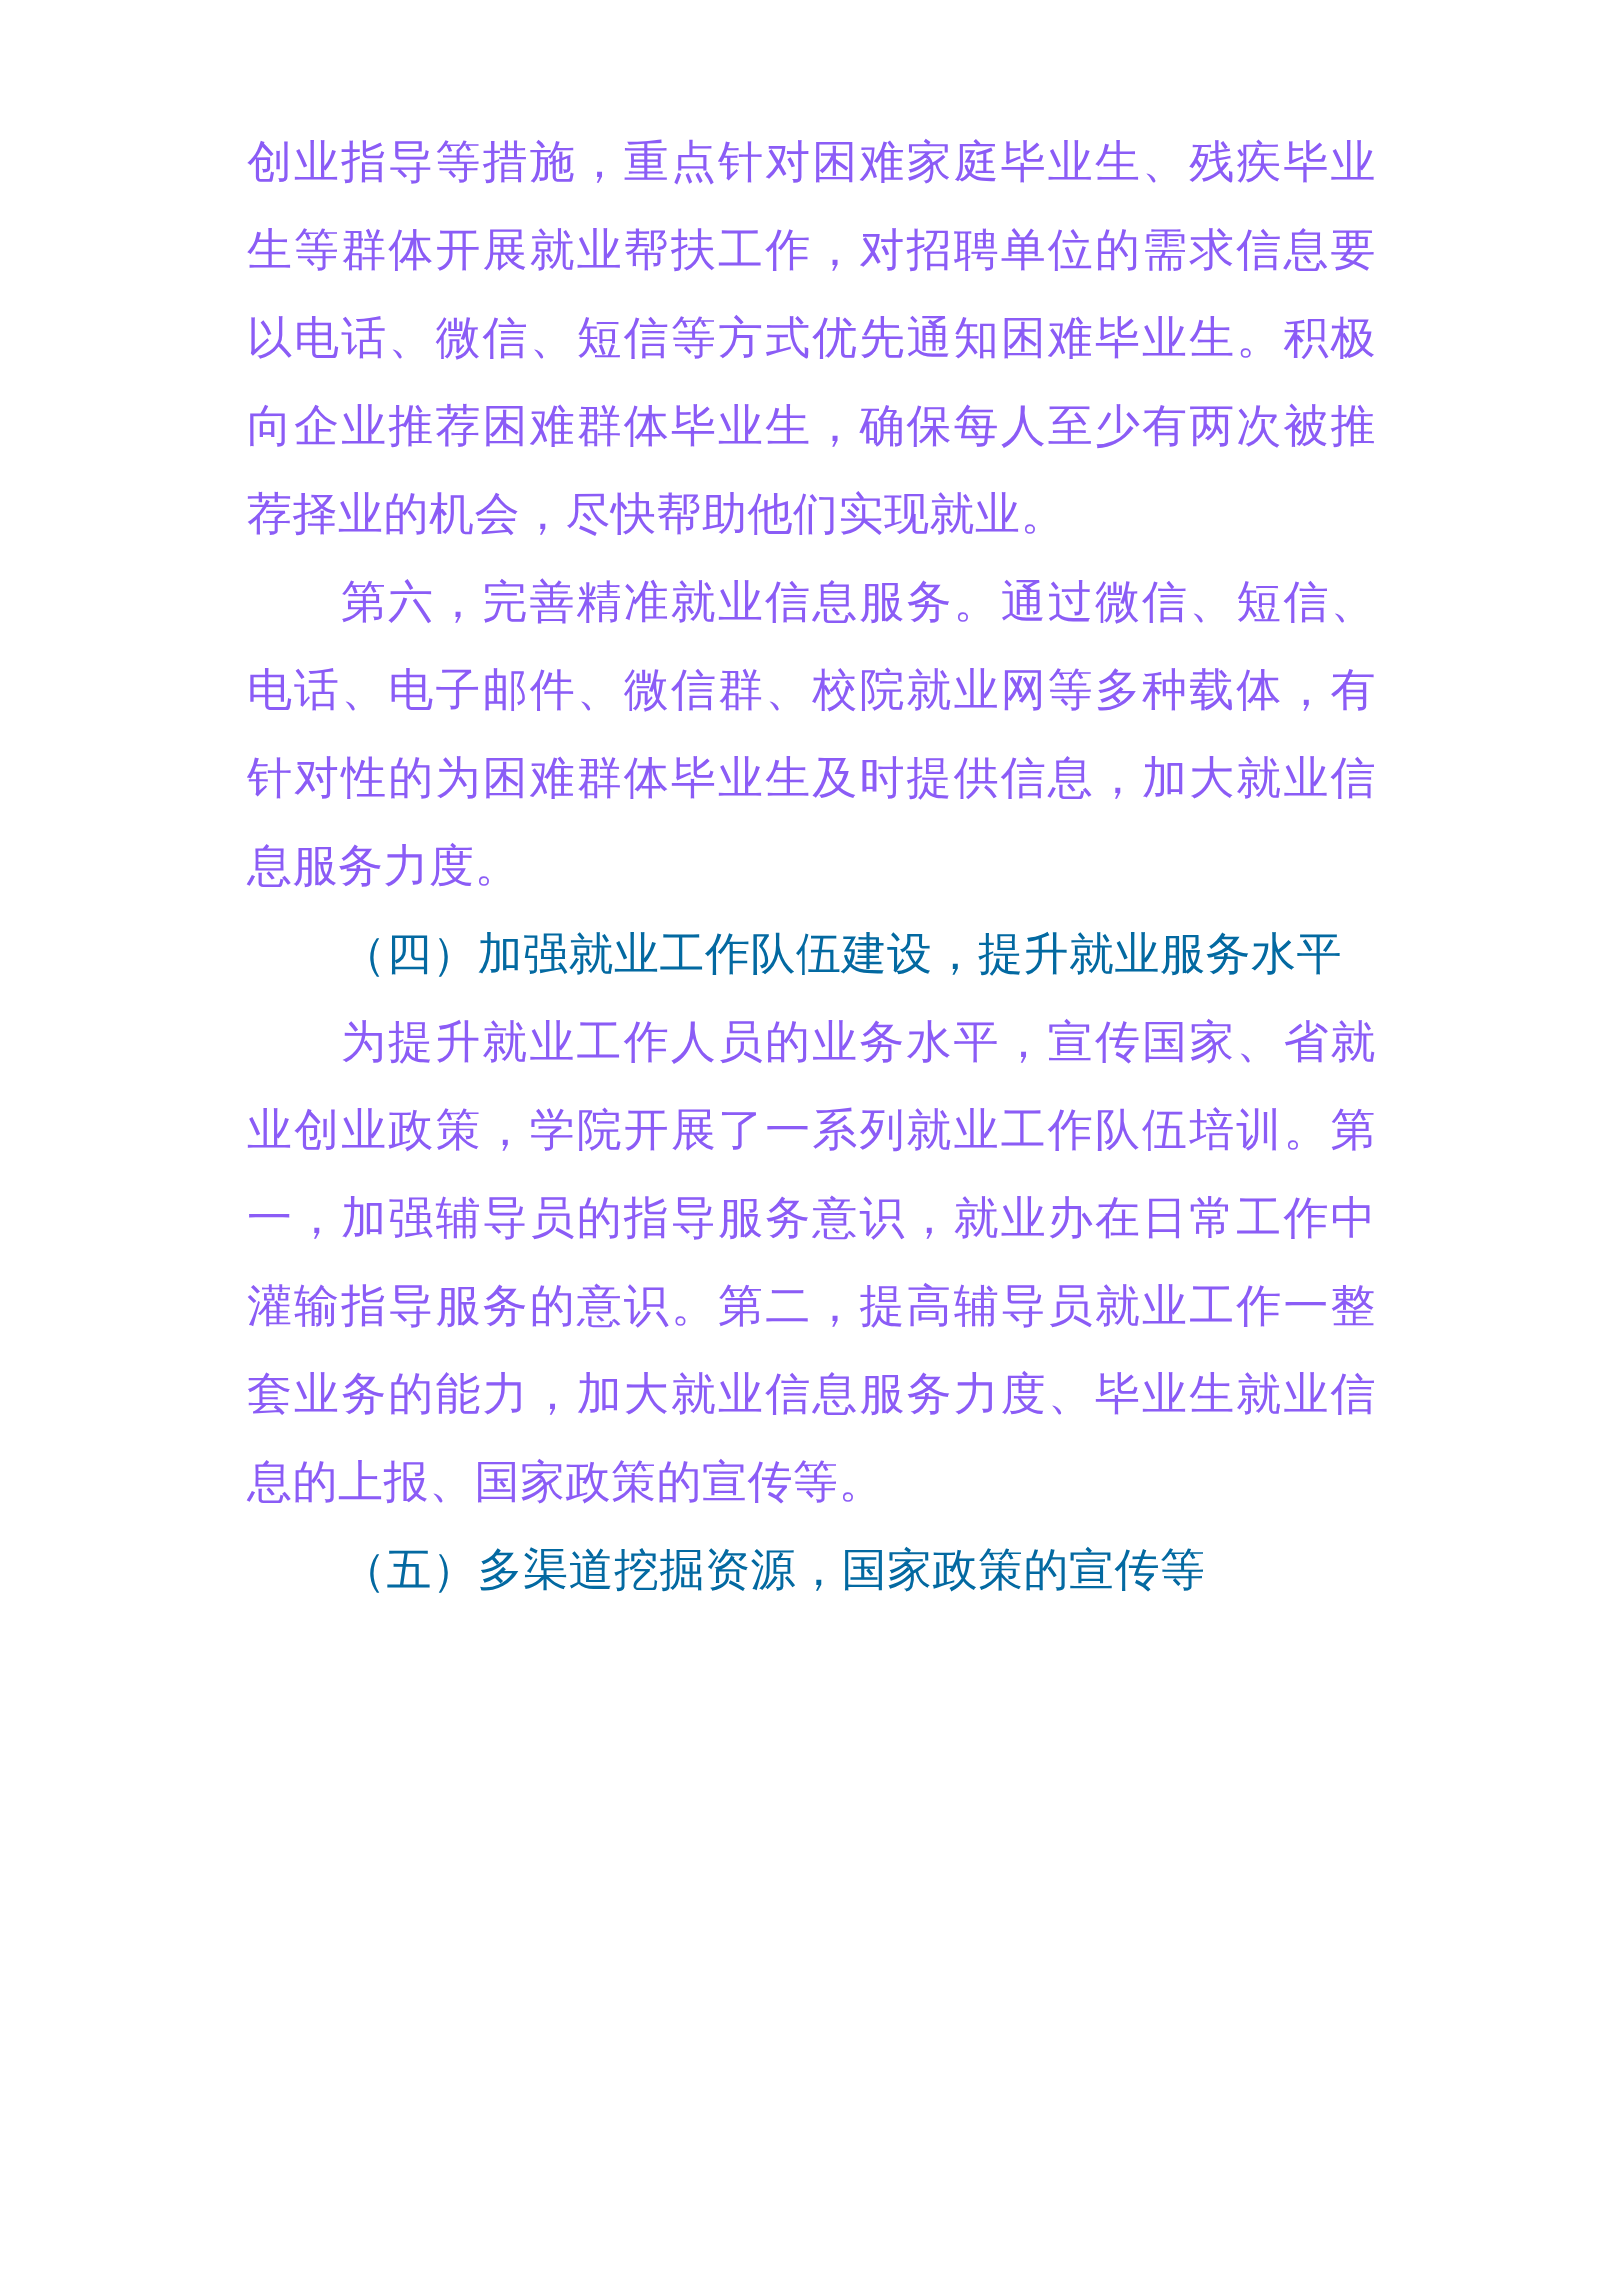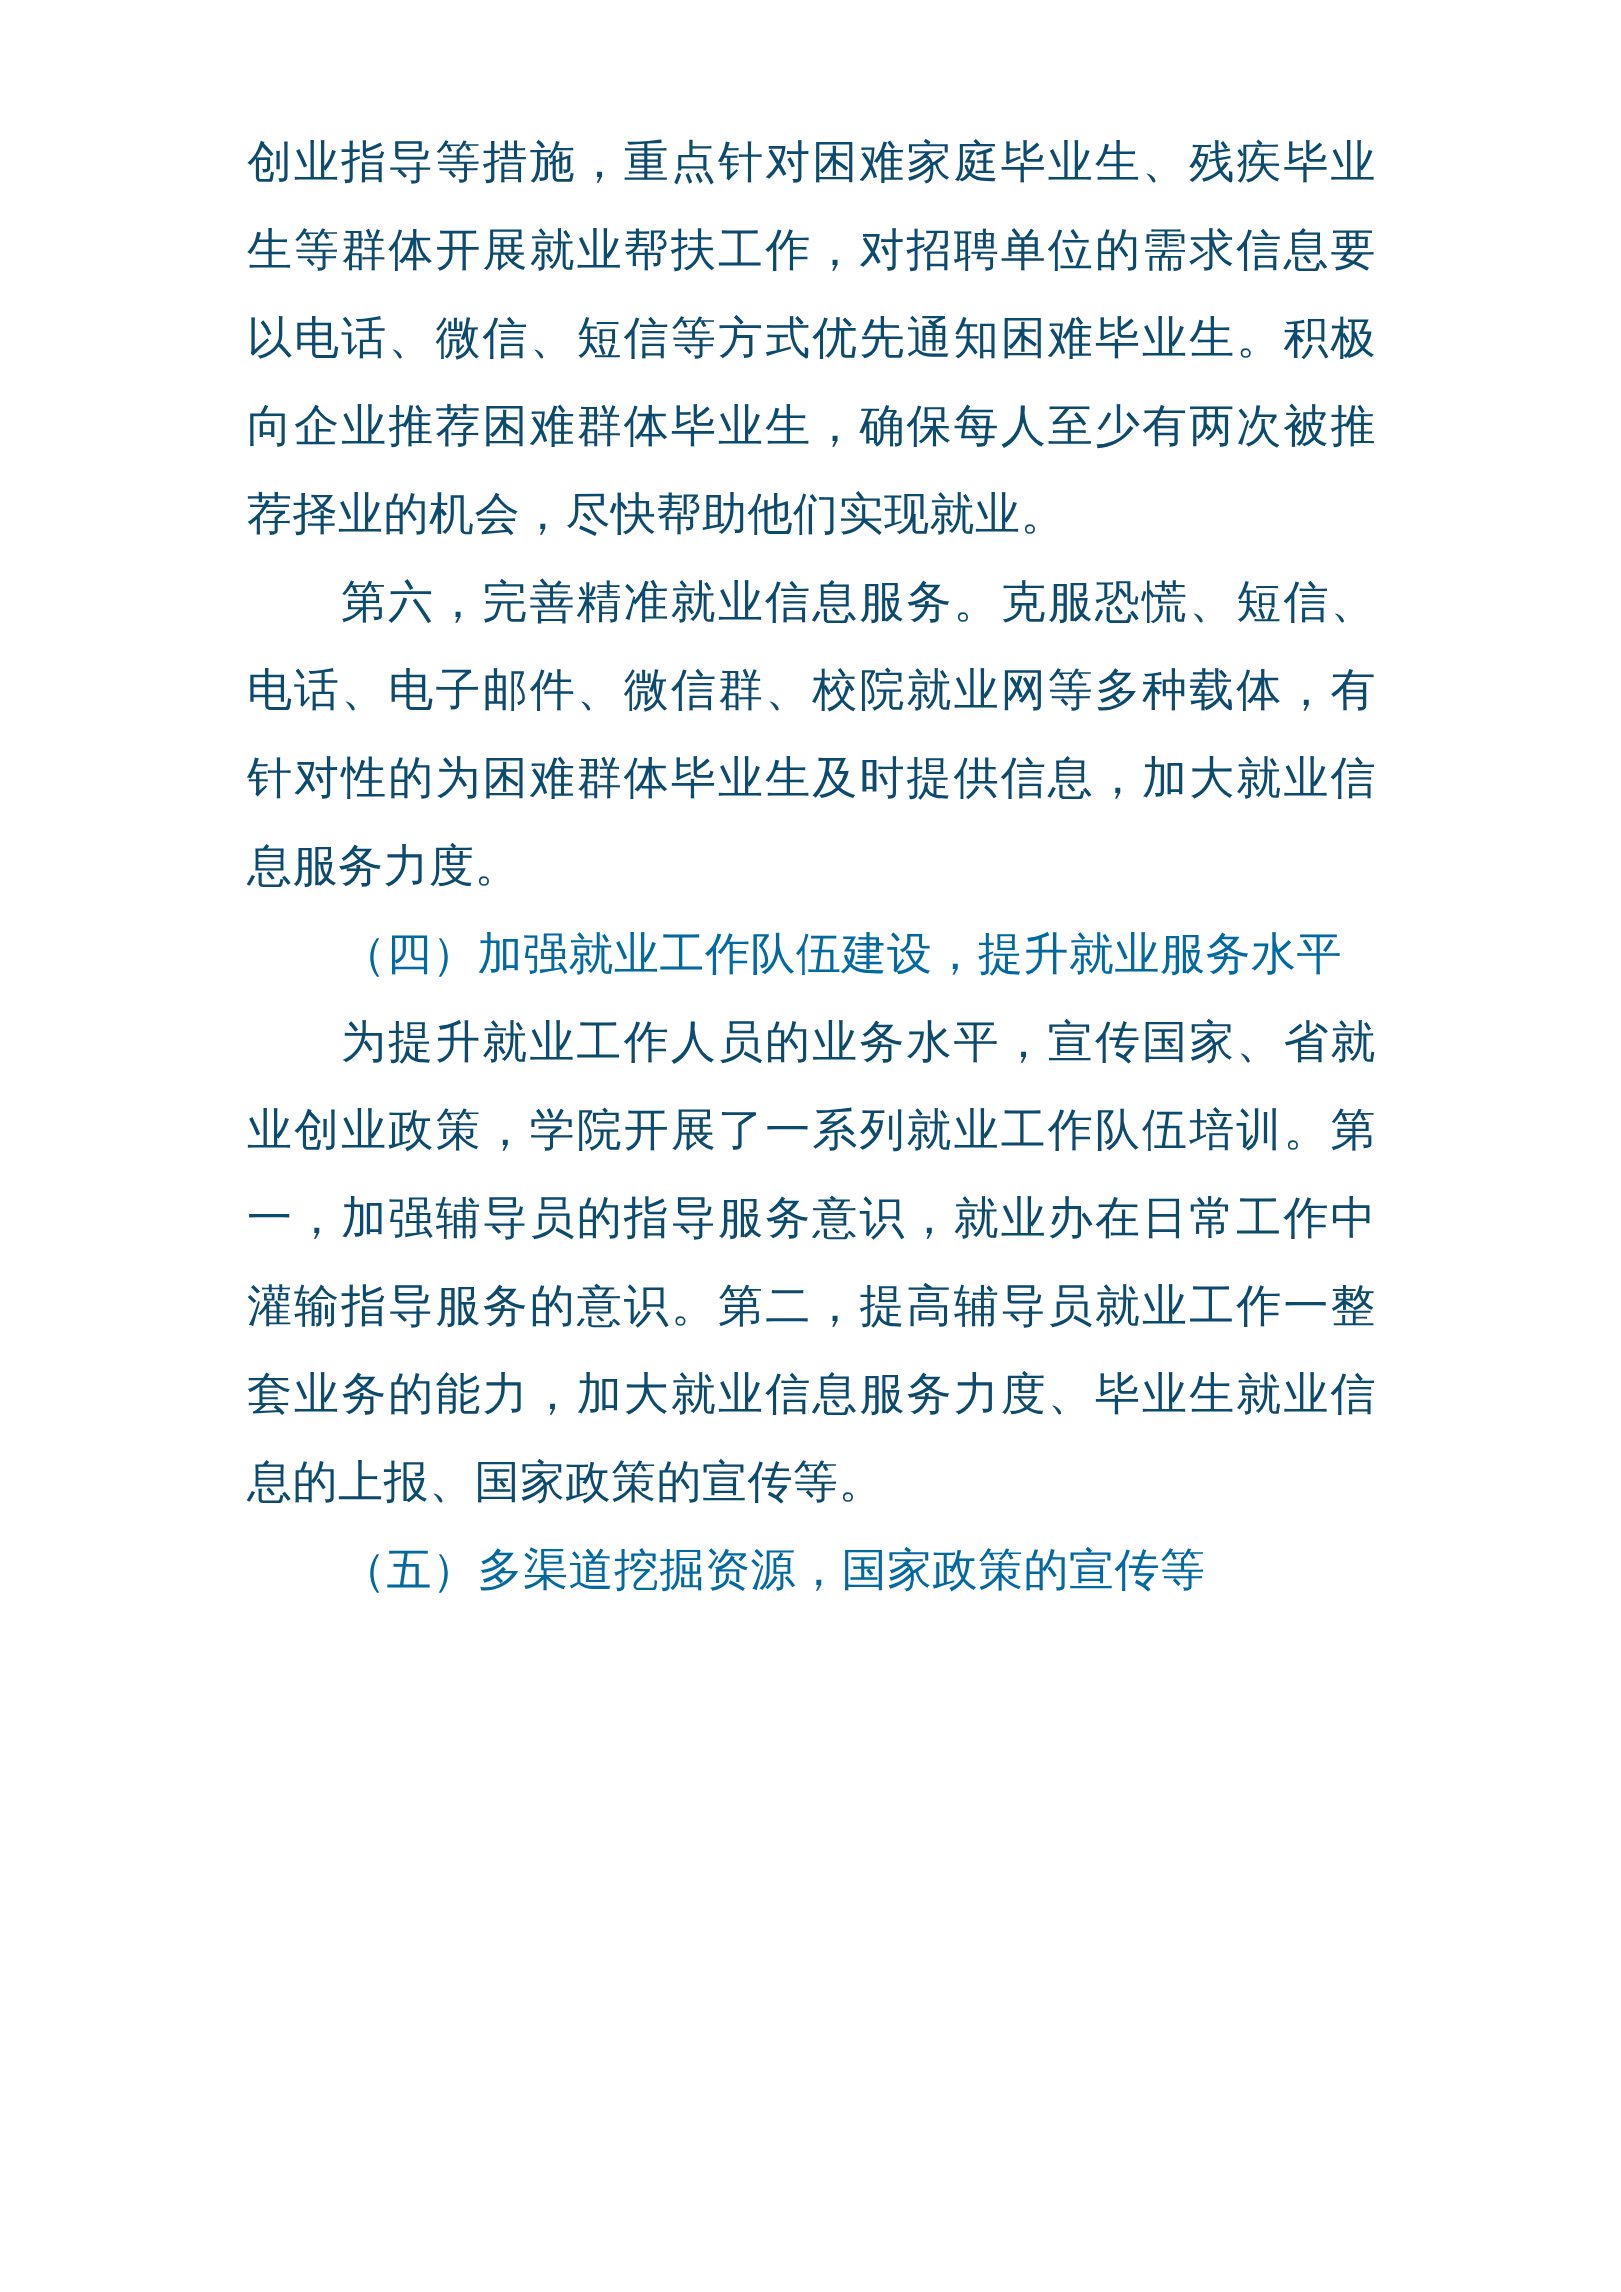--- a/index.html
+++ b/index.html
@@ -22,21 +22,21 @@
     position: absolute;
     left: 247px;
     top: 118px;
     width: 1129px;
   }
   .para {
     margin: 0;
     padding: 0;
     font-size: 45px;
     line-height: 88px;
-    color: #0c4a6e;
+    color: #8b5cf6;
     text-align: justify;
     text-justify: inter-character;
     letter-spacing: 0.5px;
     word-break: break-all;
     font-family: "DejaVu Serif", "Liberation Serif", serif;
     font-weight: 400;
   }
   .para.indent {
     text-indent: 94px;
   }
@@ -57,21 +57,21 @@
   }
 </style>
 </head>
 <body>
 
 <div class="page">
   <div class="text-column">
 
     <p class="para">创业指导等措施，重点针对困难家庭毕业生、残疾毕业生等群体开展就业帮扶工作，对招聘单位的需求信息要以电话、微信、短信等方式优先通知困难毕业生。积极向企业推荐困难群体毕业生，确保每人至少有两次被推荐择业的机会，尽快帮助他们实现就业。</p>
 
-    <p class="para indent">第六，完善精准就业信息服务。克服恐慌、短信、电话、电子邮件、微信群、校院就业网等多种载体，有针对性的为困难群体毕业生及时提供信息，加大就业信息服务力度。</p>
+    <p class="para indent">第六，完善精准就业信息服务。通过微信、短信、电话、电子邮件、微信群、校院就业网等多种载体，有针对性的为困难群体毕业生及时提供信息，加大就业信息服务力度。</p>
 
 
     <p class="heading">（四）加强就业工作队伍建设，提升就业服务水平</p>
 
     <p class="para indent">为提升就业工作人员的业务水平，宣传国家、省就业创业政策，学院开展了一系列就业工作队伍培训。第一，加强辅导员的指导服务意识，就业办在日常工作中灌输指导服务的意识。第二，提高辅导员就业工作一整套业务的能力，加大就业信息服务力度、毕业生就业信息的上报、国家政策的宣传等。</p>
 
     <p class="heading">（五）多渠道挖掘资源，国家政策的宣传等</p>
 
   </div>
 </div>

